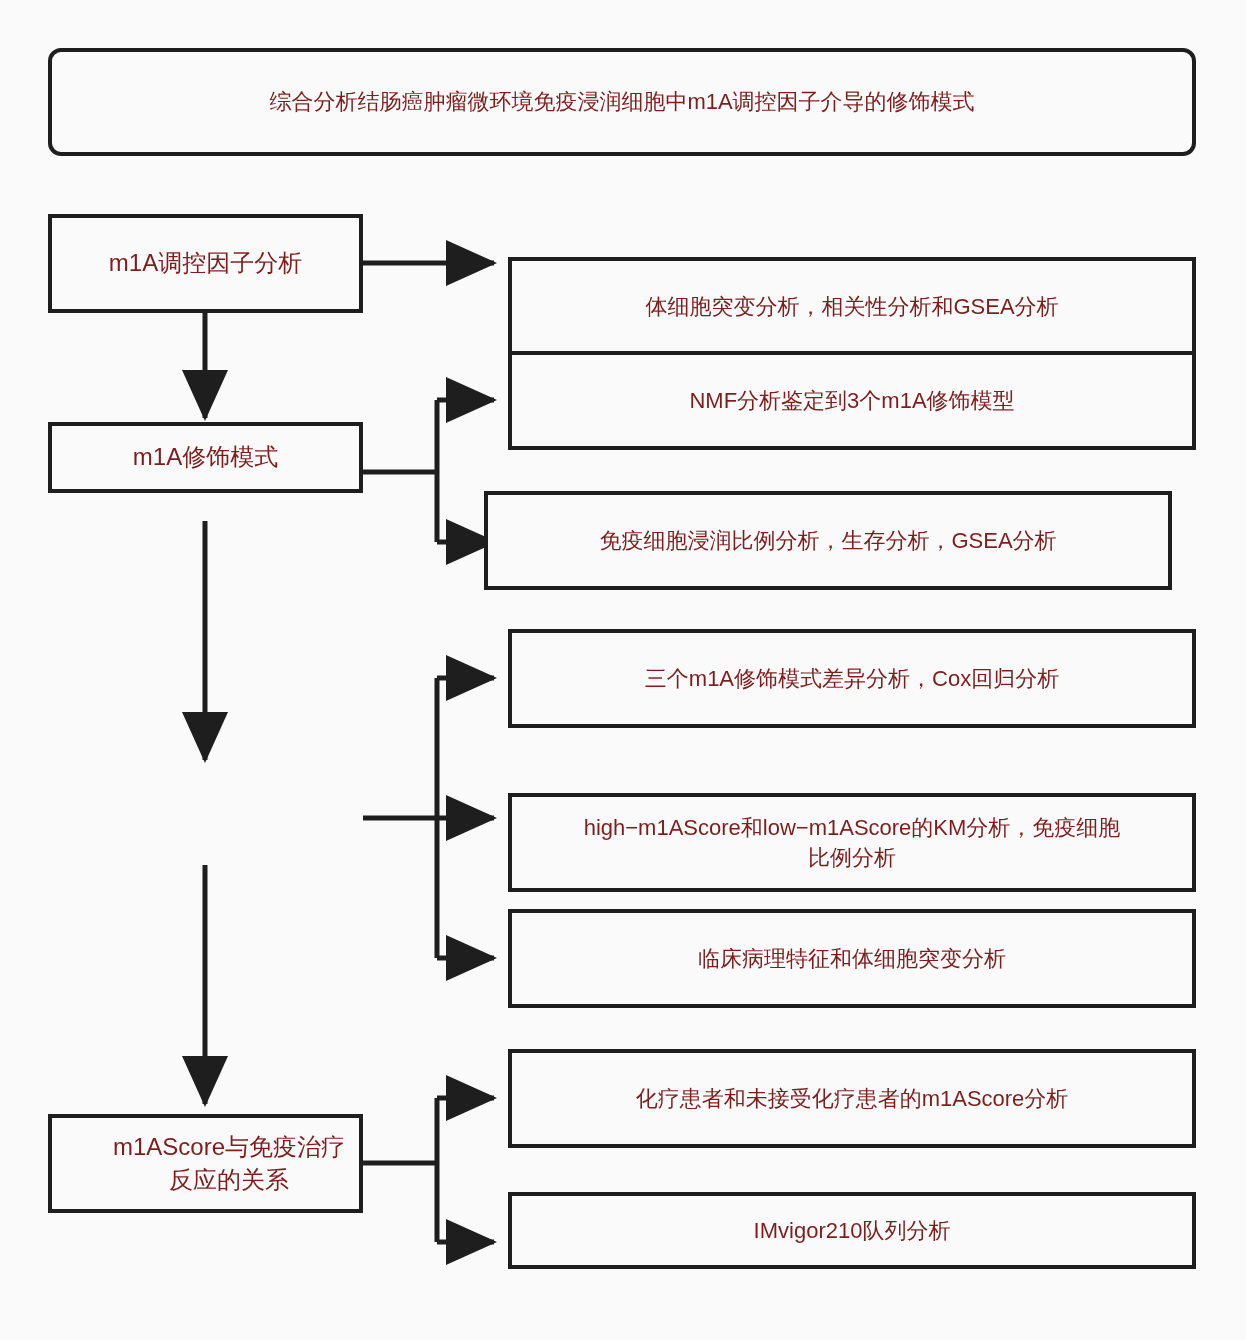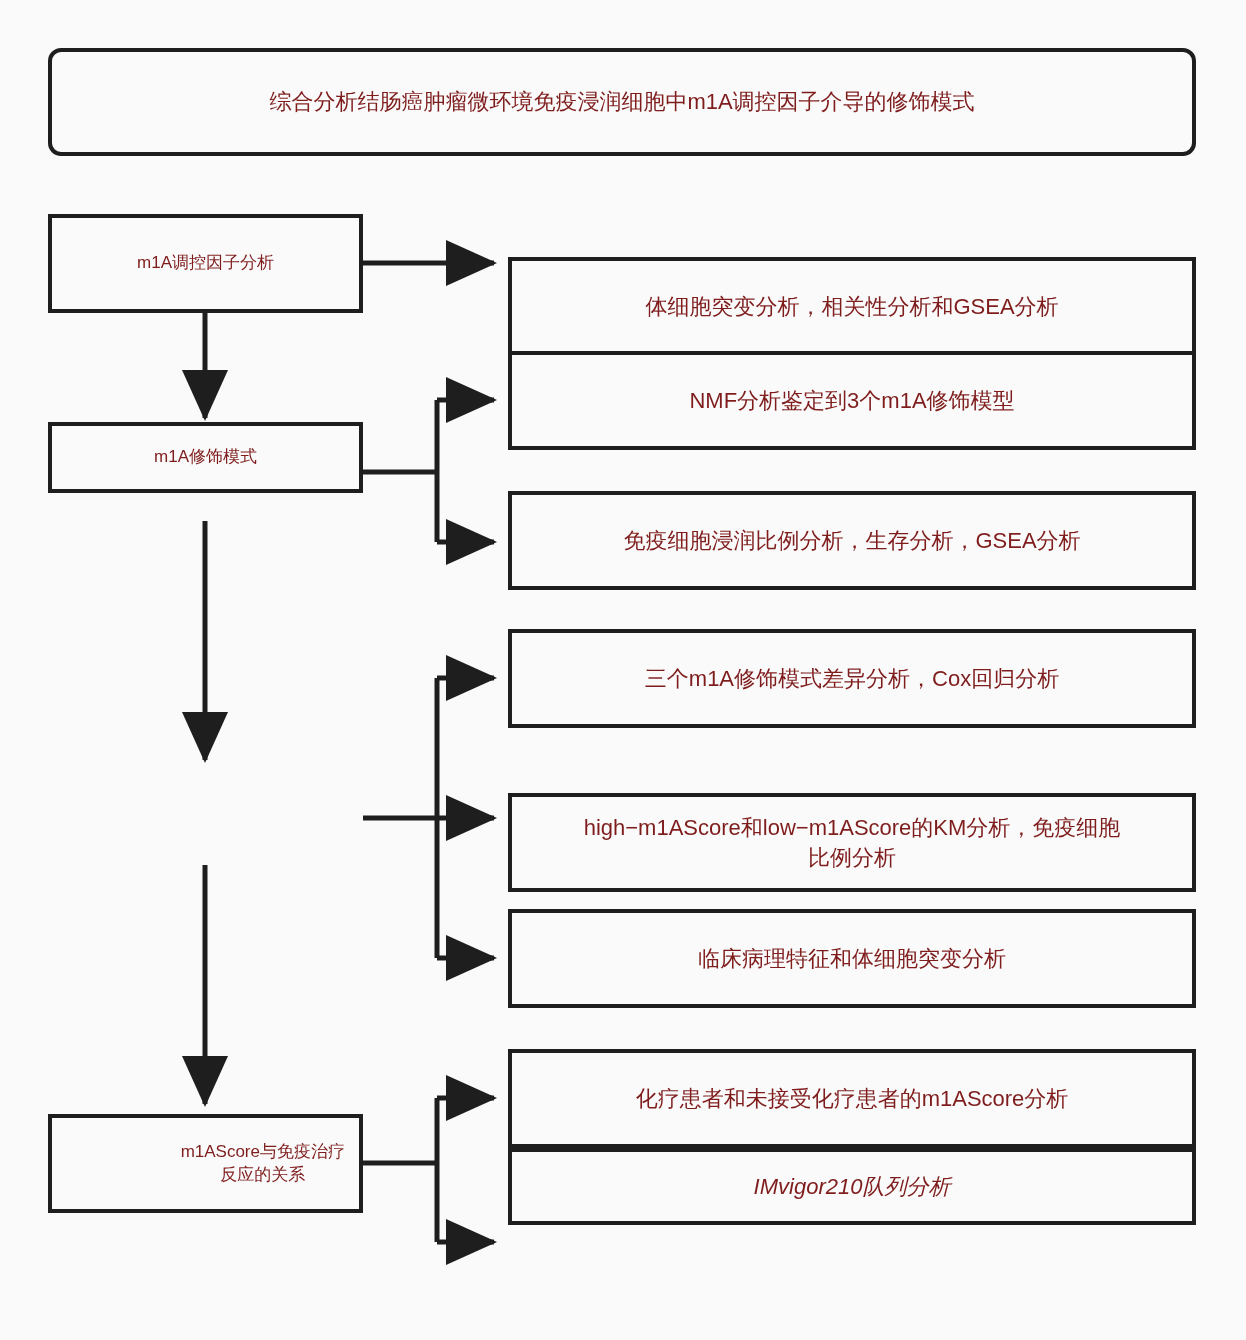--- a/index.html
+++ b/index.html
@@ -39,21 +39,21 @@
   .node .txt {
     display: block;
     padding: 0 14px;
     white-space: pre-line;
   }
   .title-node {
     border-radius: 13px;
     font-size: 22px;
   }
   .stage-node {
-    font-size: 17px;
+    font-size: 24px;
   }
   .detail-node {
     font-size: 22px;
   }
 </style>
 </head>
 <body>
 
 <div id="canvas">
 
@@ -122,38 +122,38 @@
   </div>
 
   <div class="node detail-node" style="left:508px; top:214px; width:688px; height:99px;margin-top:43px;">
     <span class="txt">体细胞突变分析，相关性分析和GSEA分析</span>
   </div>
 
   <div class="node detail-node" style="left:508px; top:351px; width:688px; height:99px;">
     <span class="txt">NMF分析鉴定到3个m1A修饰模型</span>
   </div>
 
-  <div class="node detail-node" style="left:508px; top:491px; width:688px; height:99px;">
+  <div class="node detail-node" style="left:484px; top:491px; width:688px; height:99px;">
     <span class="txt">免疫细胞浸润比例分析，生存分析，GSEA分析</span>
   </div>
 
   <div class="node detail-node" style="left:508px; top:629px; width:688px; height:99px;">
     <span class="txt">三个m1A修饰模式差异分析，Cox回归分析</span>
   </div>
 
   <div class="node detail-node" style="left:508px; top:793px; width:688px; height:99px;">
     <span class="txt">high−m1AScore和low−m1AScore的KM分析，免疫细胞
 比例分析</span>
   </div>
 
   <div class="node detail-node" style="left:508px; top:909px; width:688px; height:99px;">
     <span class="txt">临床病理特征和体细胞突变分析</span>
   </div>
 
   <div class="node detail-node" style="left:508px; top:1049px; width:688px; height:99px;">
     <span class="txt">化疗患者和未接受化疗患者的m1AScore分析</span>
   </div>
 
-  <div class="node detail-node" style="left:508px; top:1148px; width:688px; height:77px;font-style:italic;">
+  <div class="node detail-node" style="left:508px; top:1192px; width:688px; height:77px;">
     <span class="txt">IMvigor210队列分析</span>
   </div>
 
 </div>
 
 </body></html>

